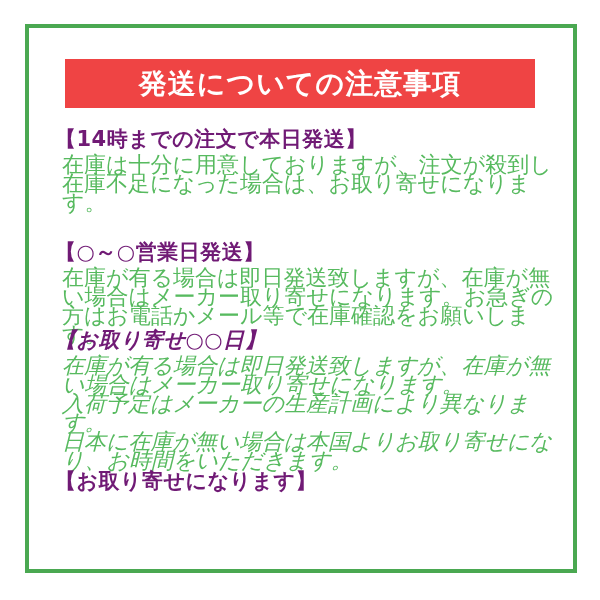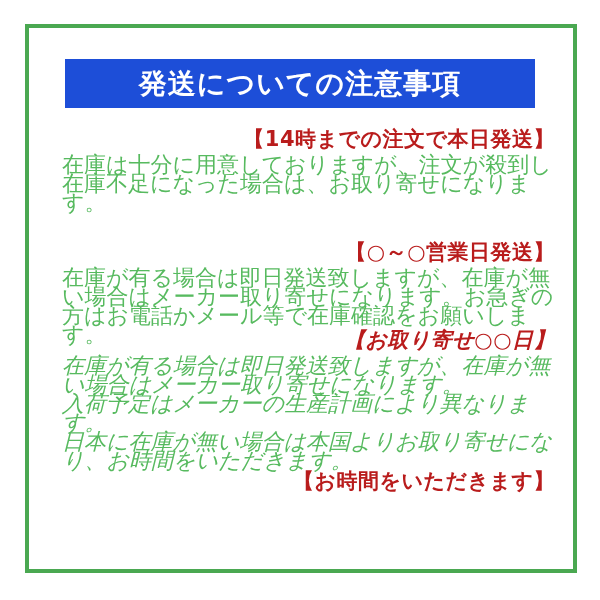--- a/index.html
+++ b/index.html
@@ -26,40 +26,39 @@
     box-sizing: border-box;
     border: 4px solid #4aa851;
     background: #ffffff;
   }
   .header-banner {
     position: absolute;
     left: 65px;
     top: 59px;
     width: 470px;
     height: 49px;
-    background: #1d4ed8;
+    background: #ef4444;
     color: #ffffff;
     font-size: 28px;
     font-weight: bold;
     line-height: 49px;
     text-align: center;
     letter-spacing: 1px;
   }
   .section {
     position: absolute;
     left: 55px;
     width: 500px;
   }
   .section-title {
     font-size: 21px;
     font-weight: bold;
-    color: #b91c1c;
+    color: #701a75;
     line-height: 26px;
     letter-spacing: 0.5px;
-    text-align: right;
   }
   .section-body {
     margin-top: 3px;
     padding-left: 7px;
     font-size: 22px;
     line-height: 19px;
     color: #57ba5f;
     white-space: pre-line;
     letter-spacing: 0px;
   }
@@ -90,16 +89,16 @@
   </div>
 
   <div class="section sec-3">
     <div class="section-title">【お取り寄せ○○日】</div>
     <div class="section-body">在庫が有る場合は即日発送致しますが、在庫が無い場合はメーカー取り寄せになります。
 入荷予定はメーカーの生産計画により異なります。
 日本に在庫が無い場合は本国よりお取り寄せになり、お時間をいただきます。</div>
   </div>
 
   <div class="section sec-4">
-    <div class="section-title">【お時間をいただきます】</div>
+    <div class="section-title">【お取り寄せになります】</div>
   </div>
 
 </div>
 
 </body></html>

